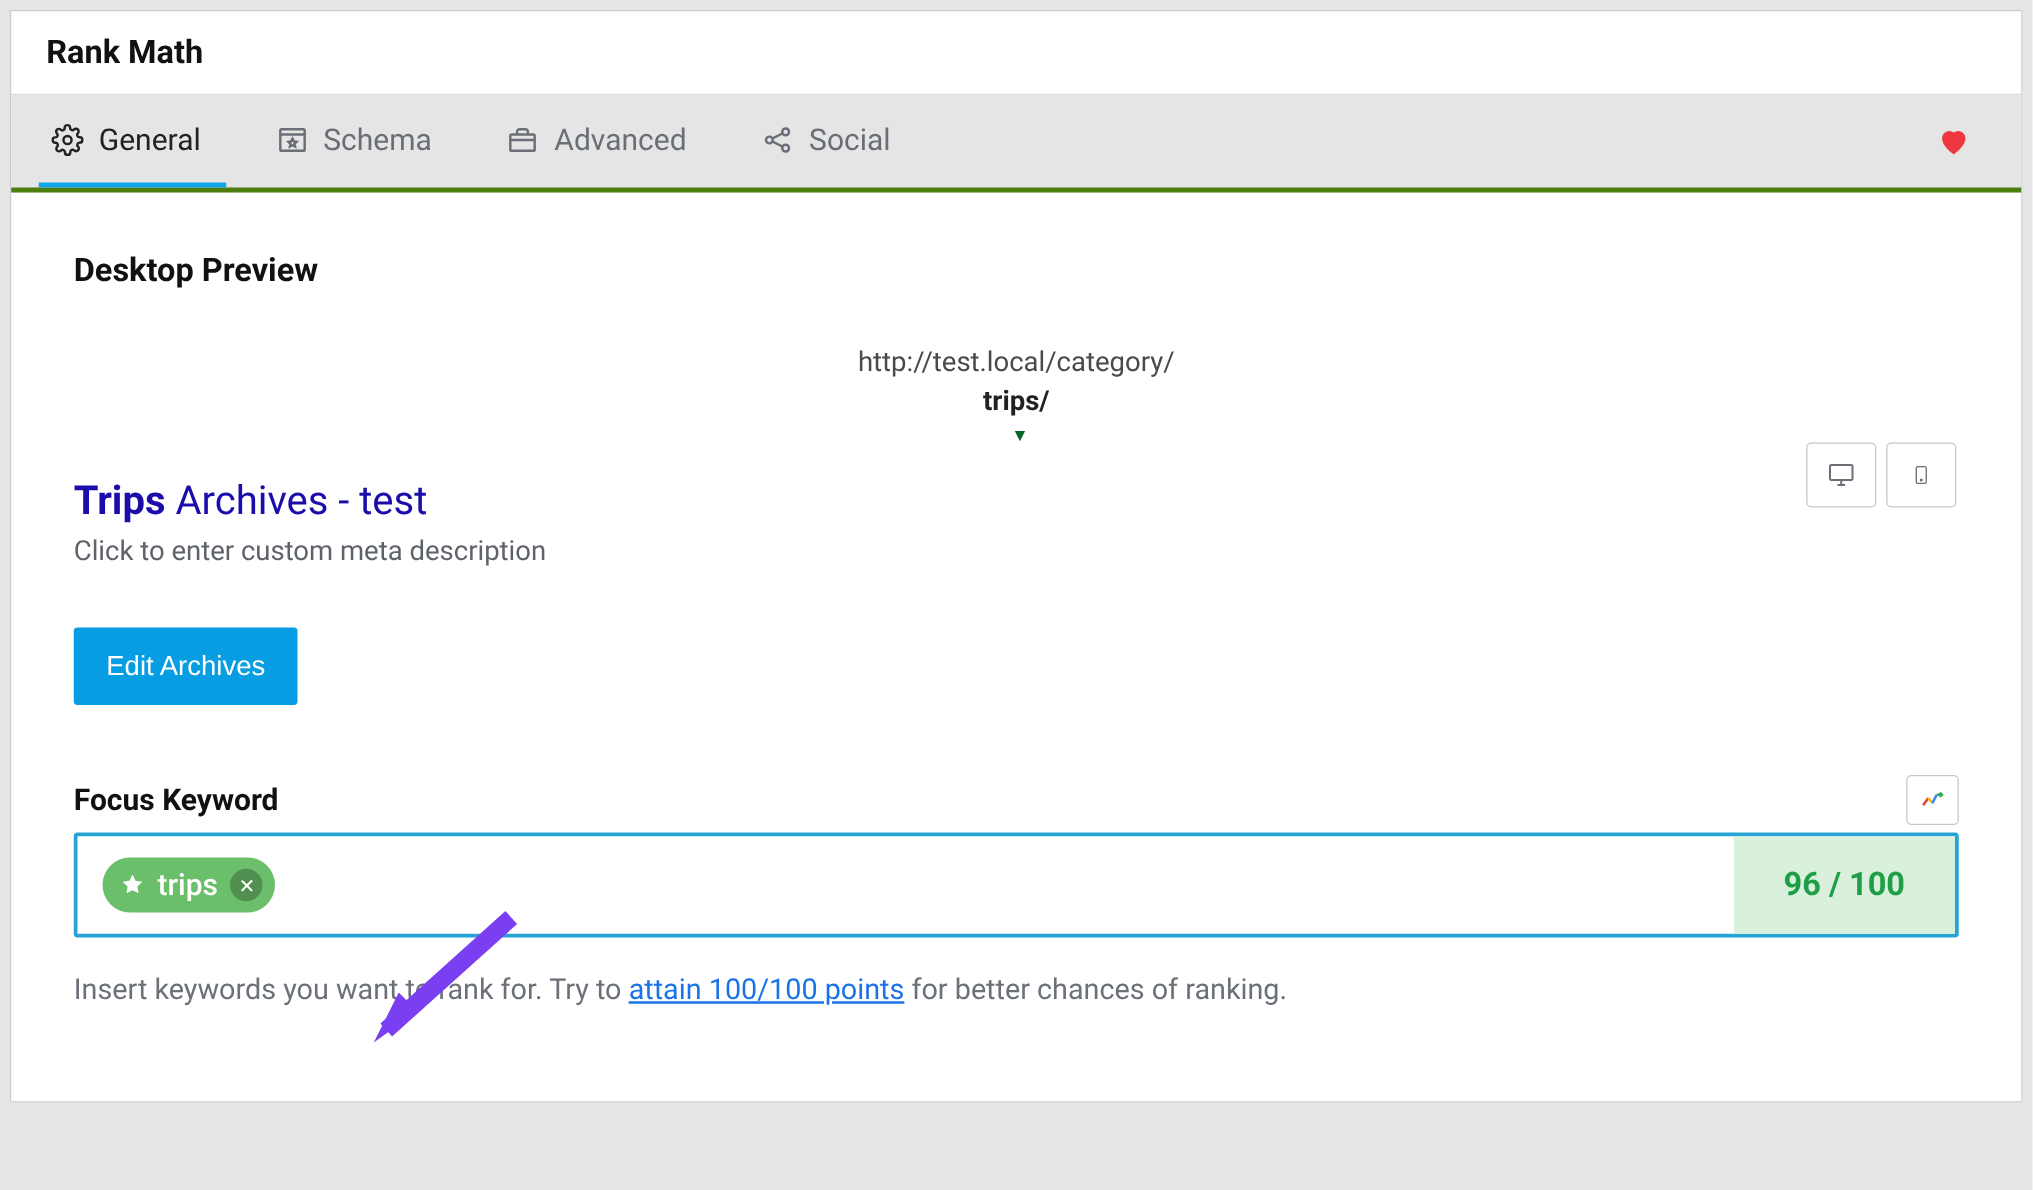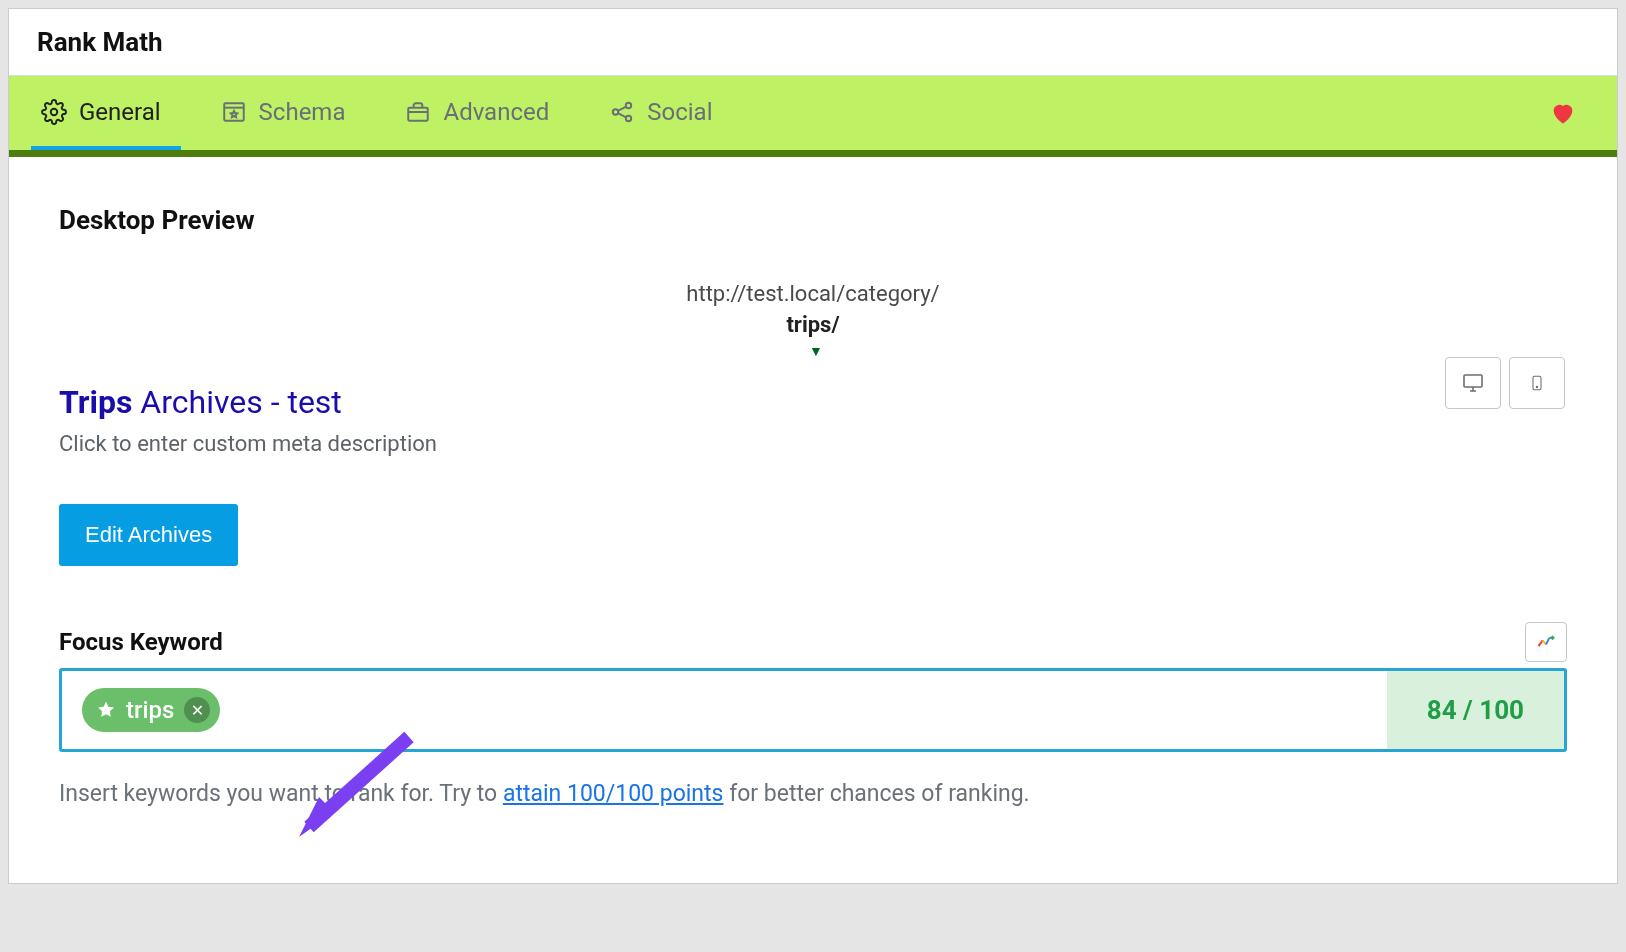--- a/index.html
+++ b/index.html
@@ -16,22 +16,22 @@
   .panel-header {
     padding: 18px 28px;
     border-bottom: 1px solid #d8dde3;
     font-size: 26px;
     font-weight: 700;
     color: #111;
   }
   .tab-bar {
     display: flex;
     align-items: center;
-    background: #bef264;
-    border-bottom: 7px solid #4d7c0f;
+    background: #e5e5e5;
+    border-bottom: 4px solid #4d7c0f;
     padding: 0 22px;
     position: relative;
   }
   .tab {
     display: flex;
     align-items: center;
     gap: 12px;
     padding: 22px 20px 20px 10px;
     margin-right: 30px;
     font-size: 24px;
@@ -300,21 +300,21 @@
     <div class="keyword-box">
       <div class="keyword-input-area">
         <span class="chip">
           <svg class="star" viewBox="0 0 24 24">
               <path d="M12 2l2.9 6 6.6.9-4.8 4.6 1.1 6.5L12 17l-5.8 3 1.1-6.5L2.5 8.9 9.1 8z"></path>
             </svg>
           <span>trips</span>
           <span class="remove">✕</span>
         </span>
       </div>
-      <div class="score-area">84 / 100</div>
+      <div class="score-area">96 / 100</div>
     </div>
 
     <div class="help-text">
       <span>Insert keywords you want to rank for. Try to </span><a href="#">attain 100/100 points</a><span> for better chances of ranking.</span>
     </div>
 
     <svg class="arrow-annotation" width="140" height="120" viewBox="0 0 140 120">
       <defs>
         <marker id="ah" markerWidth="10" markerHeight="10" refX="2" refY="5" orient="auto">
           <path d="M0,0 L10,5 L0,10 z" fill="#7b3ff2"></path>

